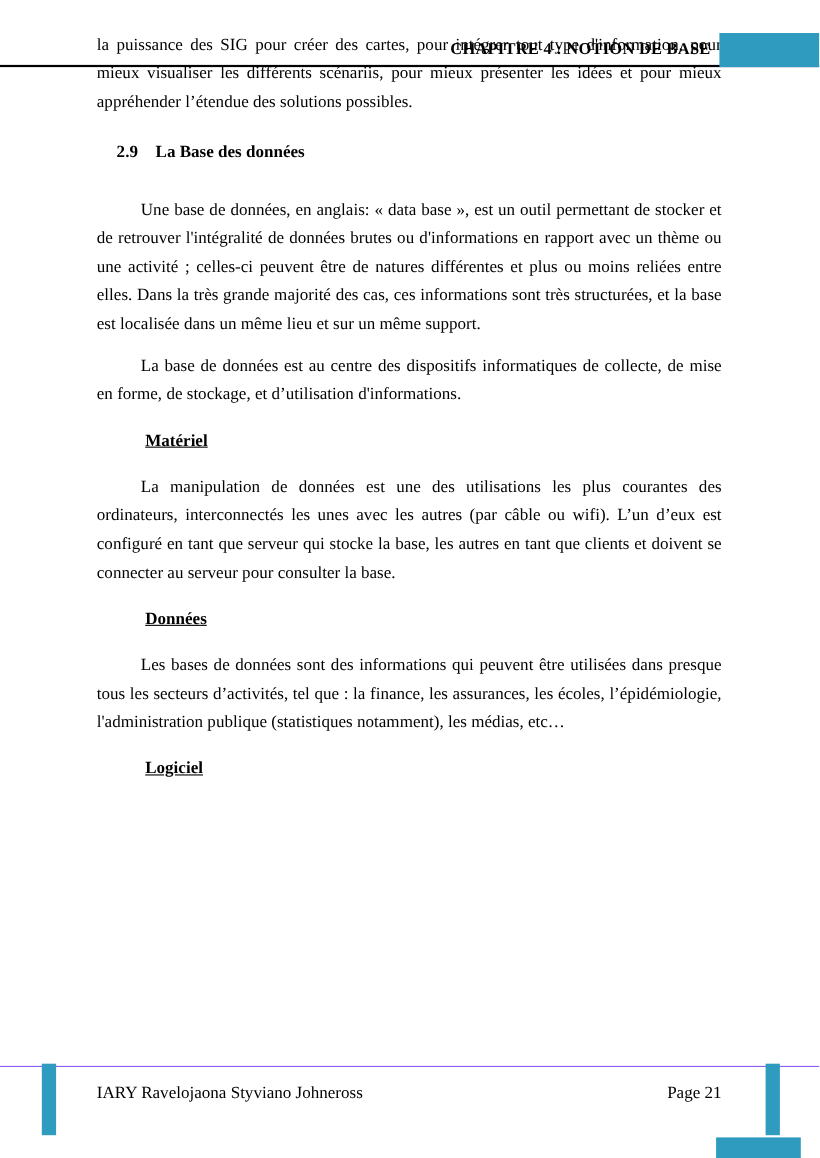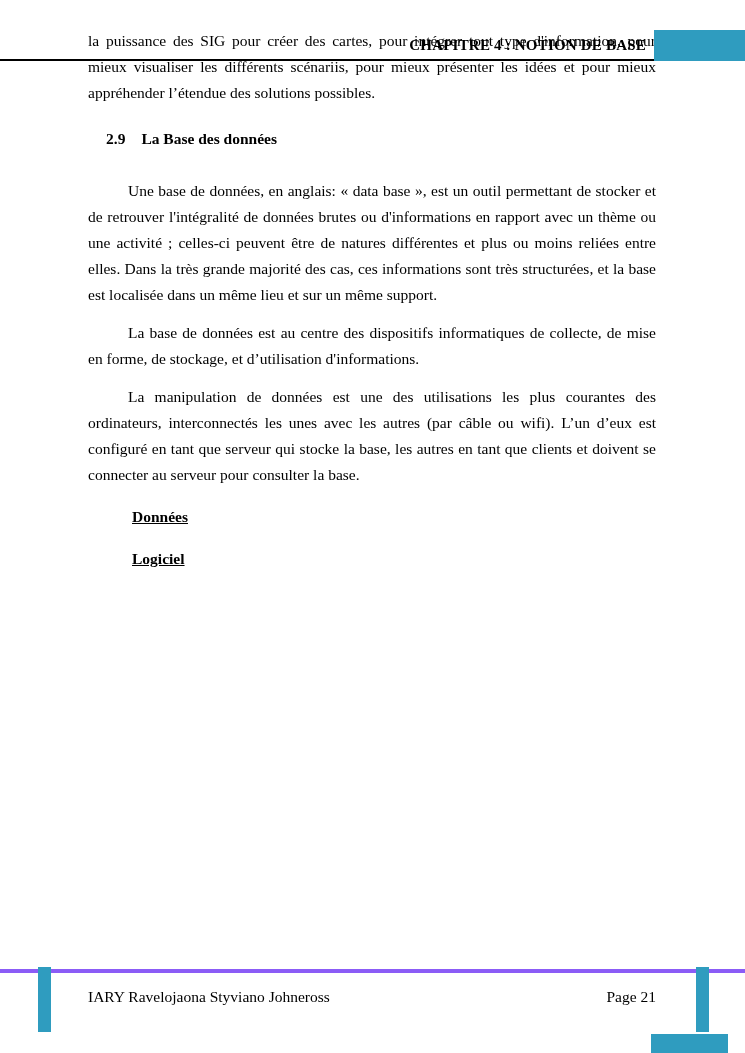--- a/index.html
+++ b/index.html
@@ -74,21 +74,21 @@
     font-weight: bold;
     font-size: 15.5px;
     text-decoration: underline;
     text-align: left;
   }
 
   
   .footer {
     position: absolute;
     top: 969px; left: 0; right: 0;
-    border-top: 4px solid #8b5cf6;
+    border-top: 1px solid #8b5cf6;
   }
   .footer-row {
     display: flex;
     justify-content: space-between;
     padding: 15px 89px 0 88px;
     font-size: 15.5px;
   }
 </style>
 </head>
 <body>
@@ -108,23 +108,25 @@
       <span class="num">2.9</span><span>La Base des données</span>
     </div>
 
 
     <p class="para indent">Une base de données, en anglais: « data base », est un outil permettant de stocker et de retrouver l'intégralité de données brutes ou d'informations en rapport avec un thème ou une activité ; celles-ci peuvent être de natures différentes et plus ou moins reliées entre elles. Dans la très grande majorité des cas, ces informations sont très structurées, et la base est localisée dans un même lieu et sur un même support.</p>
 
     <p class="para indent">La base de données est au centre des dispositifs informatiques de collecte, de mise en forme, de stockage, et d’utilisation d'informations.</p>
 
 
 
+    <h4 class="subhead">Matériel</h4>
     <p class="para indent">La manipulation de données est une des utilisations les plus courantes des ordinateurs, interconnectés les unes avec les autres (par câble ou wifi). L’un d’eux est configuré en tant que serveur qui stocke la base, les autres en tant que clients et doivent se connecter au serveur pour consulter la base.</p>
 
     <h4 class="subhead">Données</h4>
+    <p class="para indent">Les bases de données sont des informations qui peuvent être utilisées dans presque tous les secteurs d’activités, tel que : la finance, les assurances, les écoles, l’épidémiologie, l'administration publique (statistiques notamment), les médias, etc…</p>
 
     <h4 class="subhead">Logiciel</h4>
 
   </div>
 
   <div class="footer">
     <div class="footer-row">
       <span>IARY Ravelojaona Styviano Johneross</span>
       <span>Page 21</span>
     </div>

